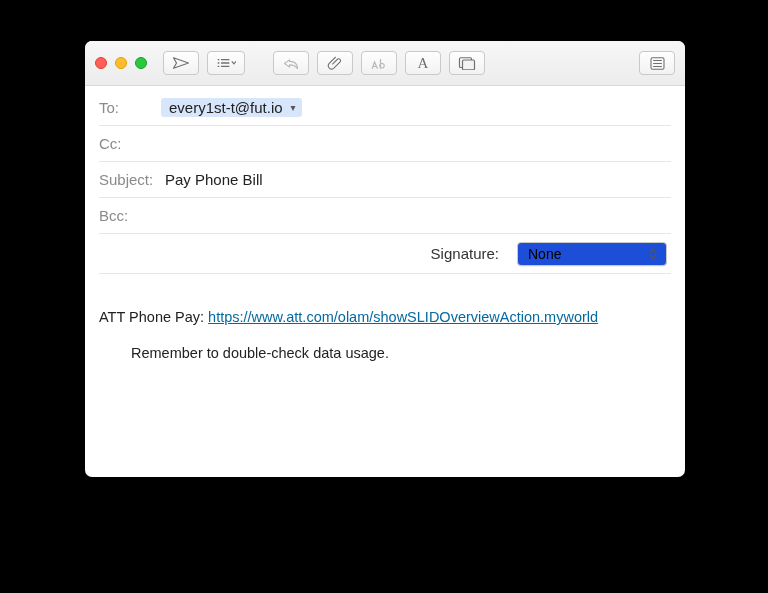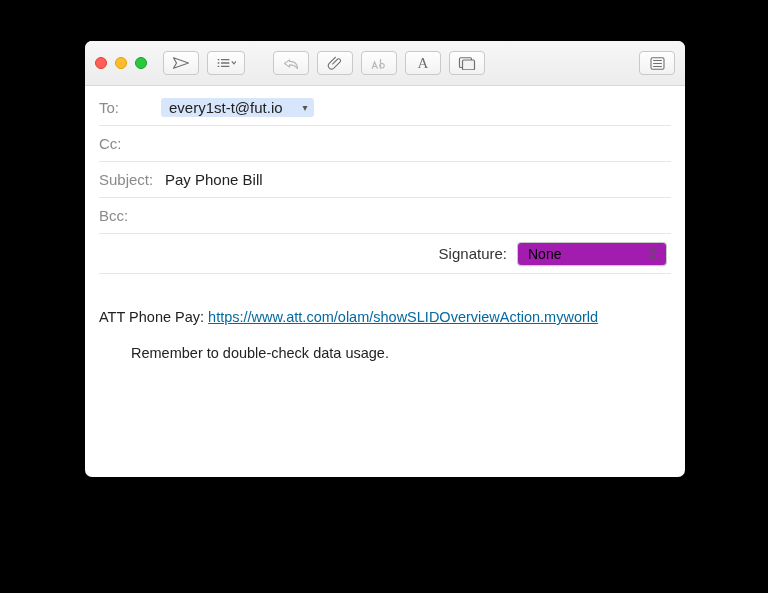--- a/index.html
+++ b/index.html
@@ -64,39 +64,39 @@
     color: #333;
   }
   .field-label { color: #8a8a8a; width: 62px; }
   .recipient-token {
     background: #d7e6fa;
     border-radius: 3px;
     padding: 1px 6px 1px 8px;
     color: #222;
     display: inline-flex;
     align-items: center;
-    gap: 20px;
+    gap: 8px;
     font-size: 15px;
   }
   .recipient-token .chev { font-size: 10px; color:#555; }
   .subject-input {
     border: none; outline: none;
     font-size: 15px; color: #222;
     flex: 1; background: transparent;
   }
   .sig-row {
     display: flex; align-items:center; justify-content:flex-end;
-    height: 40px; gap: 10px;
+    height: 40px; gap: 18px;
     border-bottom: 1px solid #e6e6e6;
     padding-right: 4px;
   }
   .sig-label { color:#333; font-size:15px; }
   .sig-select {
     width: 150px; height: 24px;
-    background:#a21caf;
+    background:#1d4ed8;
     border:1px solid #c8c8c8;
     border-radius:4px;
     display:flex; align-items:center; justify-content:space-between;
     padding: 0 6px 0 10px;
     font-size:14px;
     box-shadow: 0 1px 1px rgba(0,0,0,0.05);
   }
   .sig-arrows {
     width:14px; height:18px;
     display:flex; flex-direction:column; align-items:center; justify-content:center;

